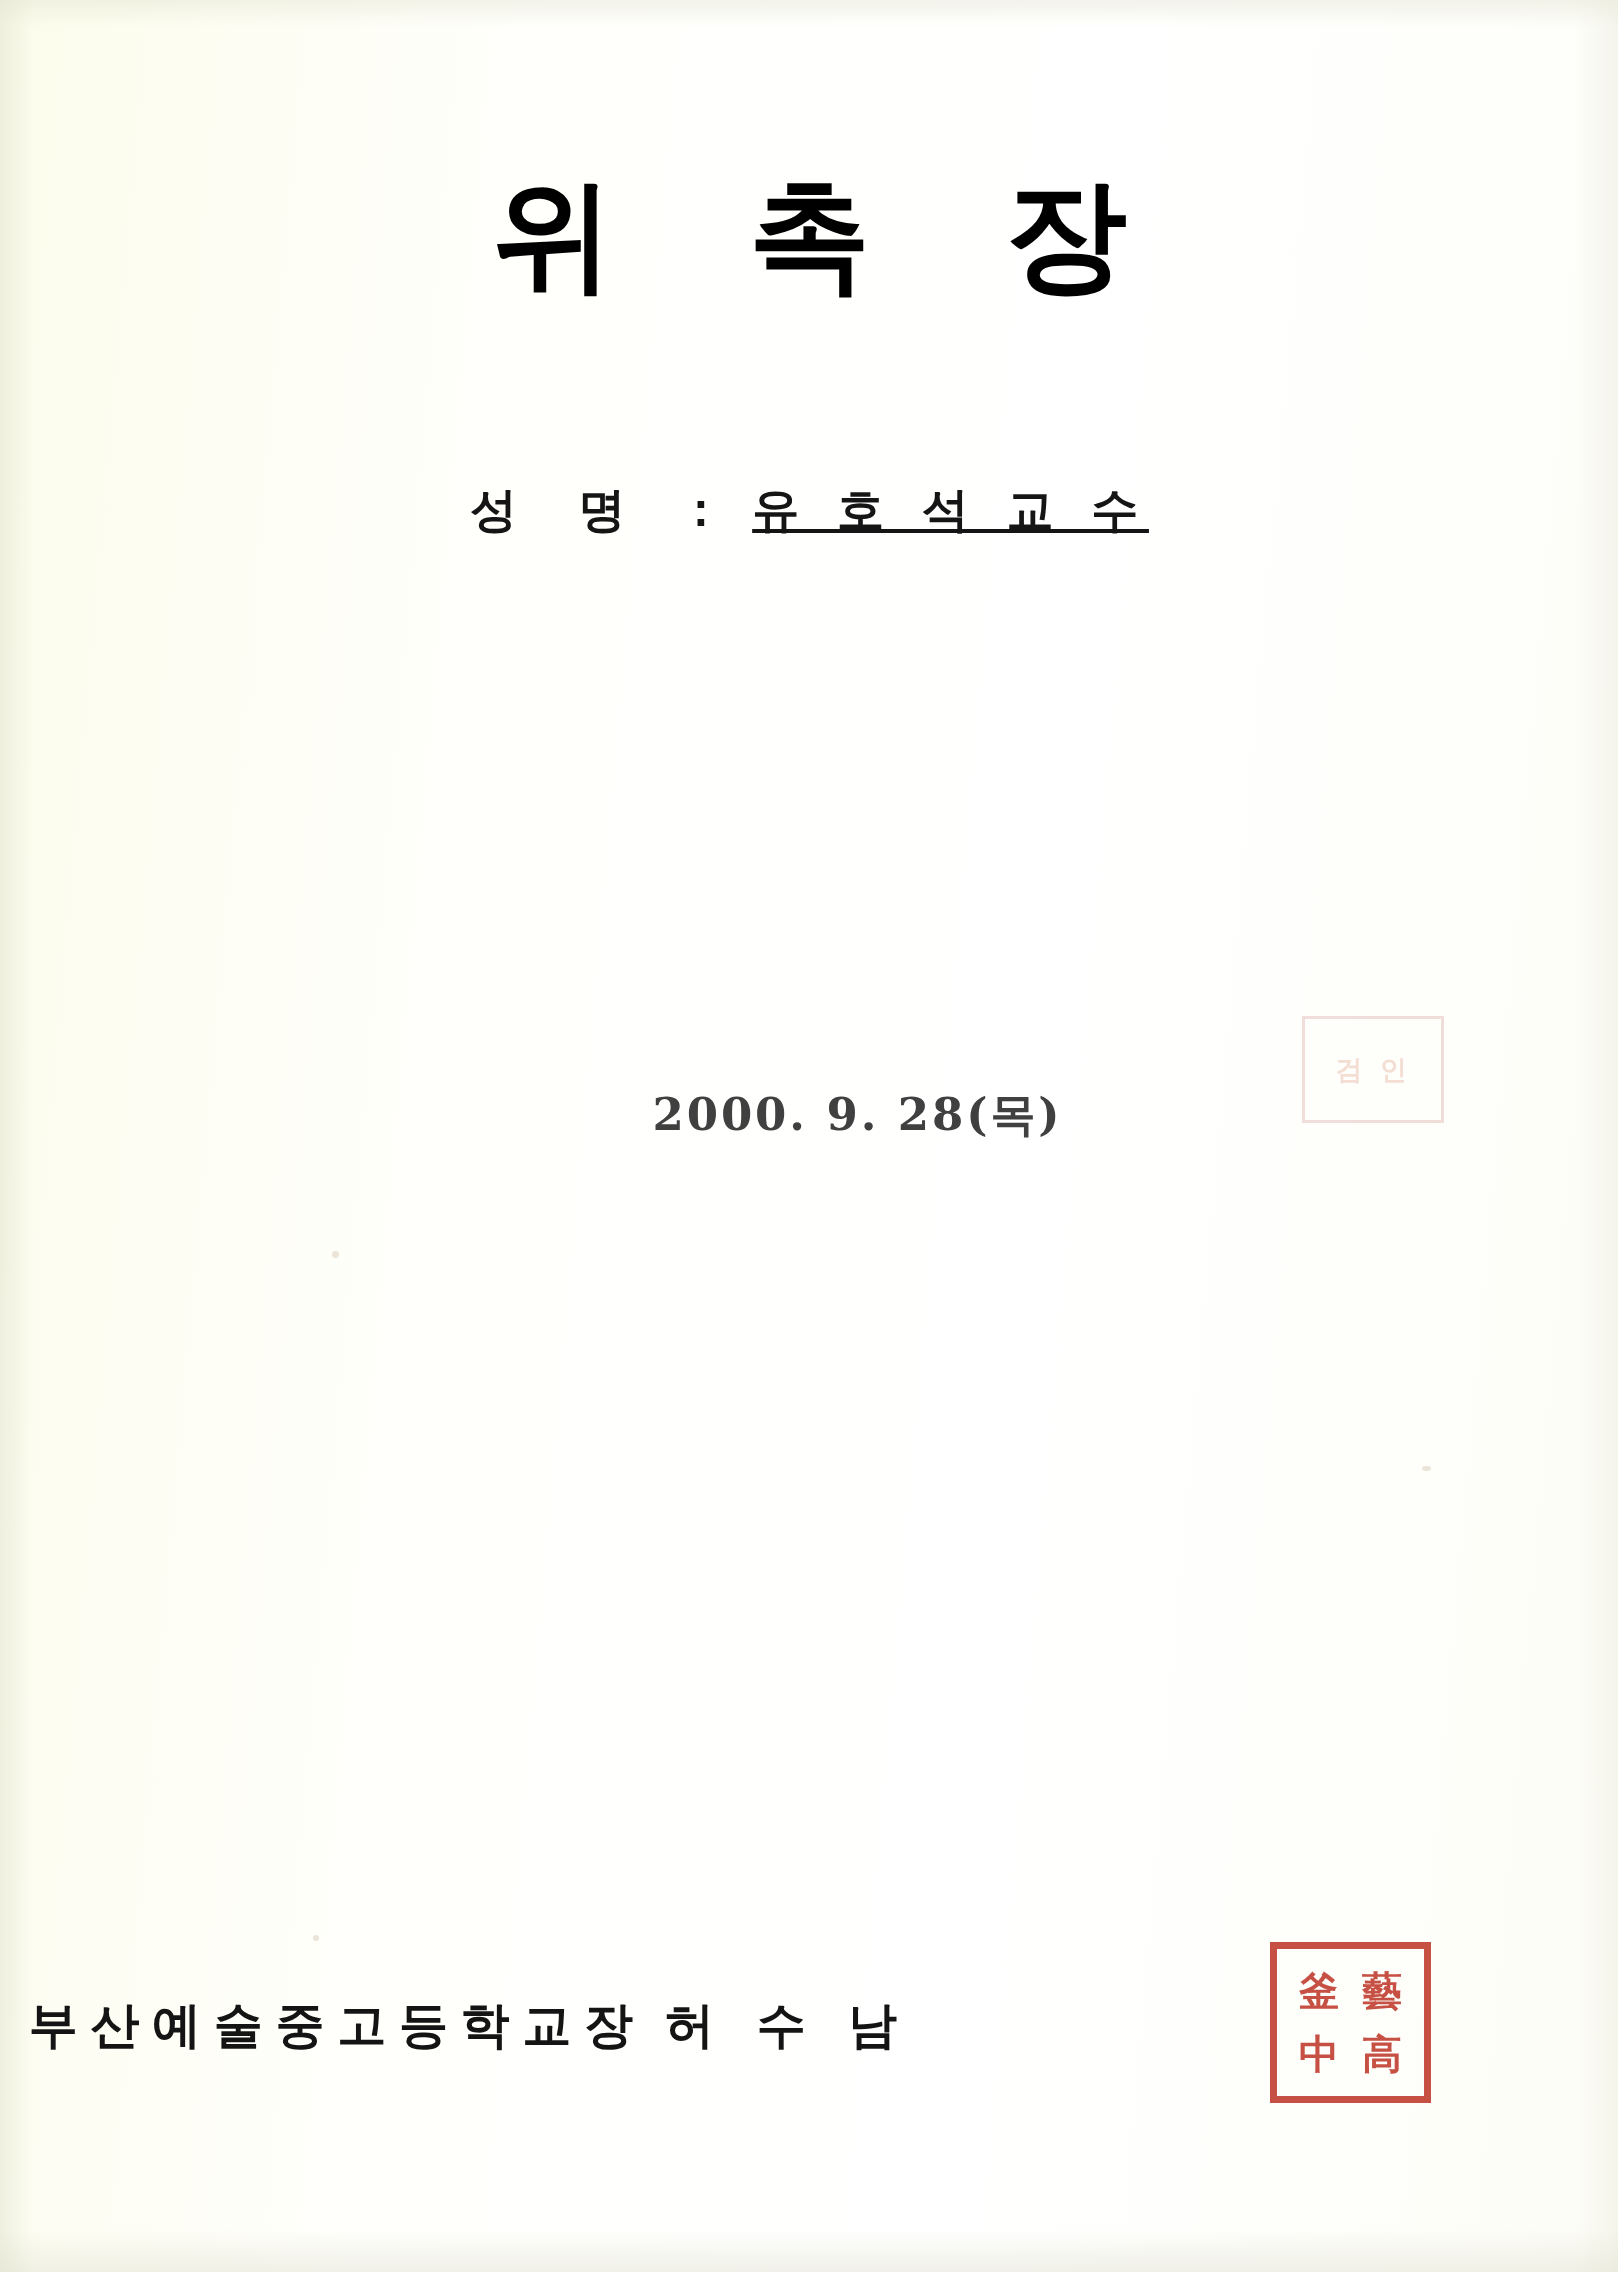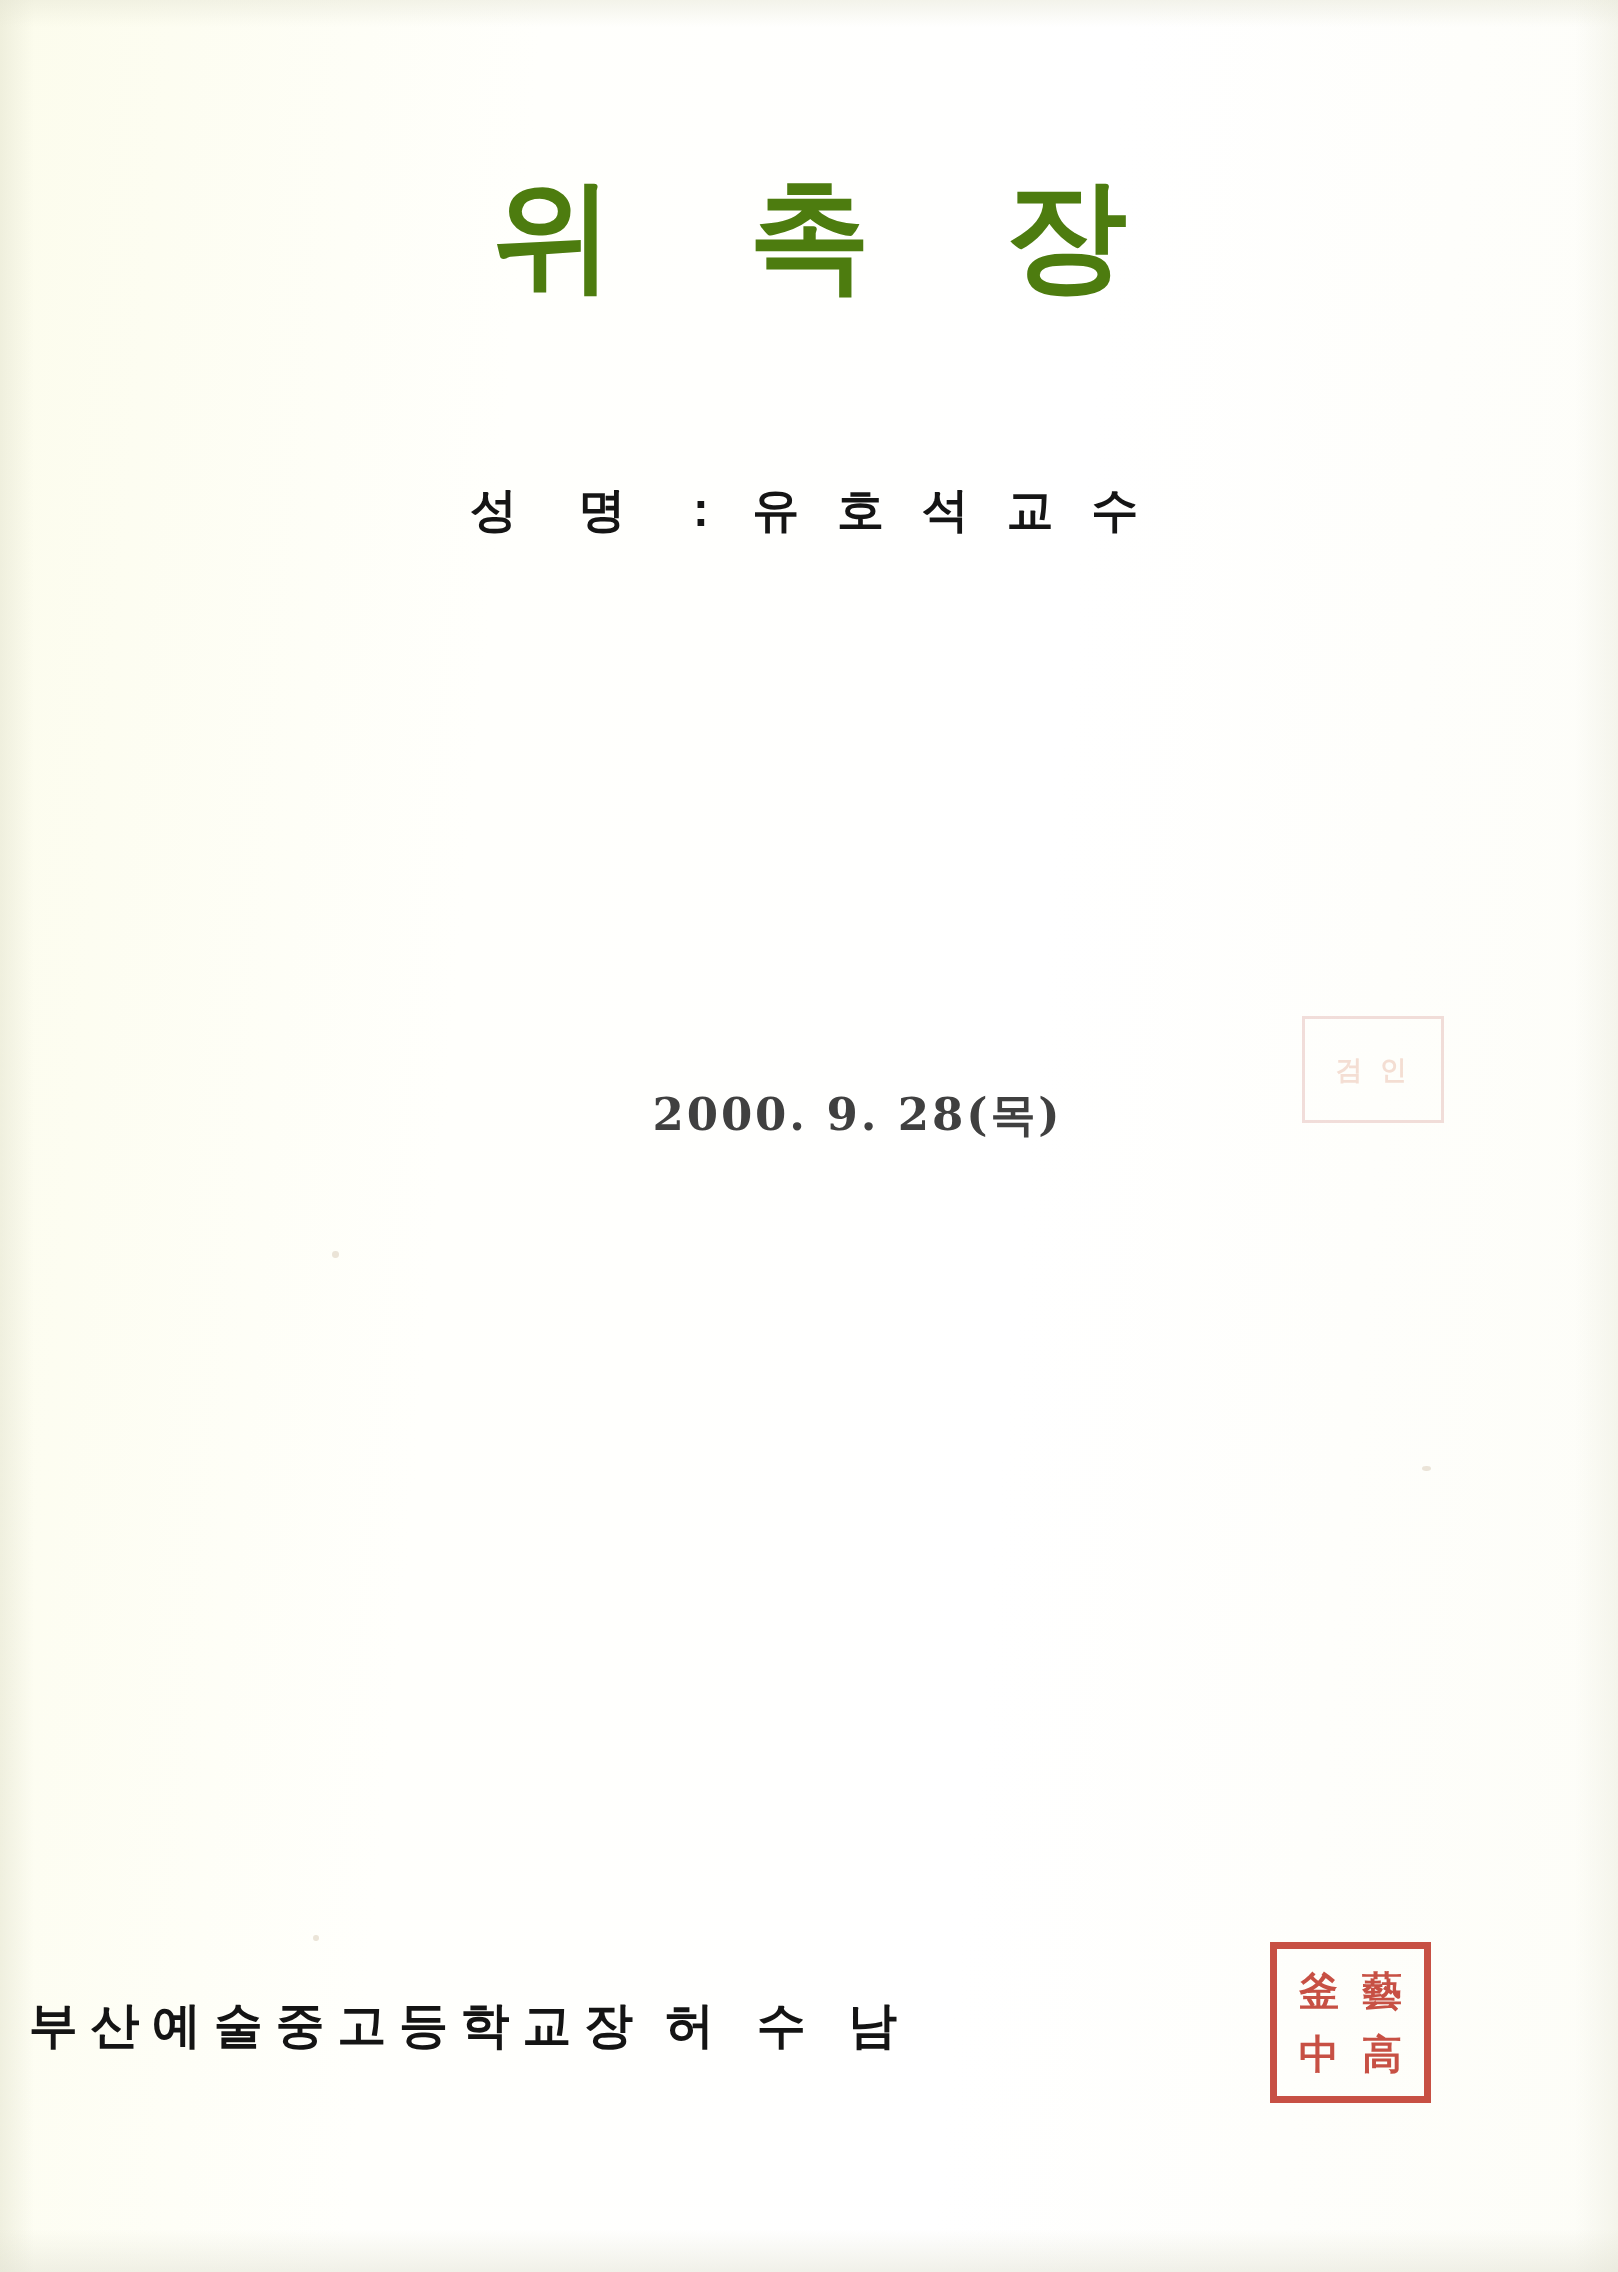--- a/index.html
+++ b/index.html
@@ -54,21 +54,21 @@
     position: absolute;
     top: 73px;
     left: 0;
     width: 100%;
     text-align: center;
     font-family: "DejaVu Serif", "Liberation Serif", serif;
     font-size: 122px;
     font-weight: 700;
     letter-spacing: 46px;
     text-indent: 46px;
-    color: #4d7c0f;
+    color: #000000;
     white-space: nowrap;
   }
 
   .name-line {
     position: absolute;
     top: 479px;
     left: 0;
     width: 100%;
     text-align: center;
     font-family: "DejaVu Serif", "Liberation Serif", serif;
@@ -78,20 +78,21 @@
     letter-spacing: 2.9px;
     white-space: nowrap;
   }
   .name-line .label {
     letter-spacing: 16.6px;
     font-family: Liberation Mono, monospace;
   }
   .name-line .value {
     letter-spacing: 10.7px;
     margin-left: 20.5px;
+    text-decoration: underline;
   }
 
   .body-text {
     position: absolute;
     top: 711px;
     left: 147px;
     width: 1348px;
     font-family: "DejaVu Serif", "Liberation Serif", serif;
     font-size: 42px;
     font-weight: 700;

